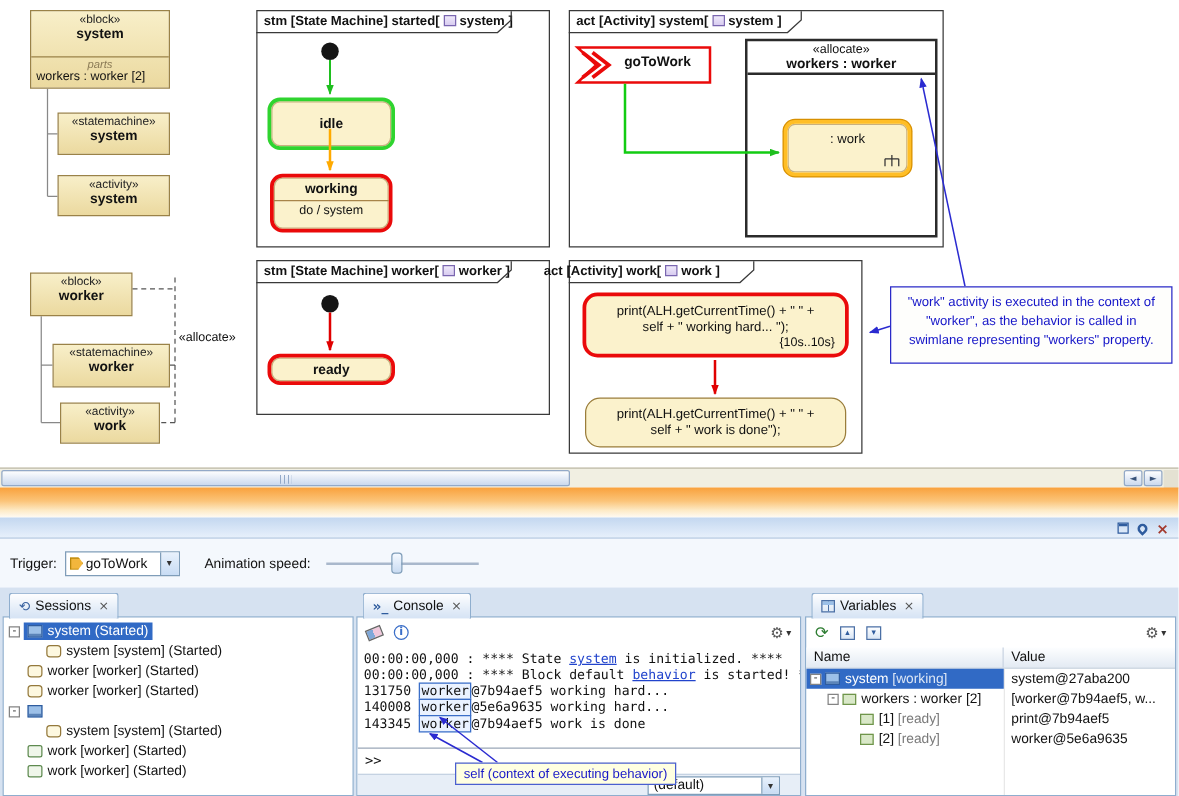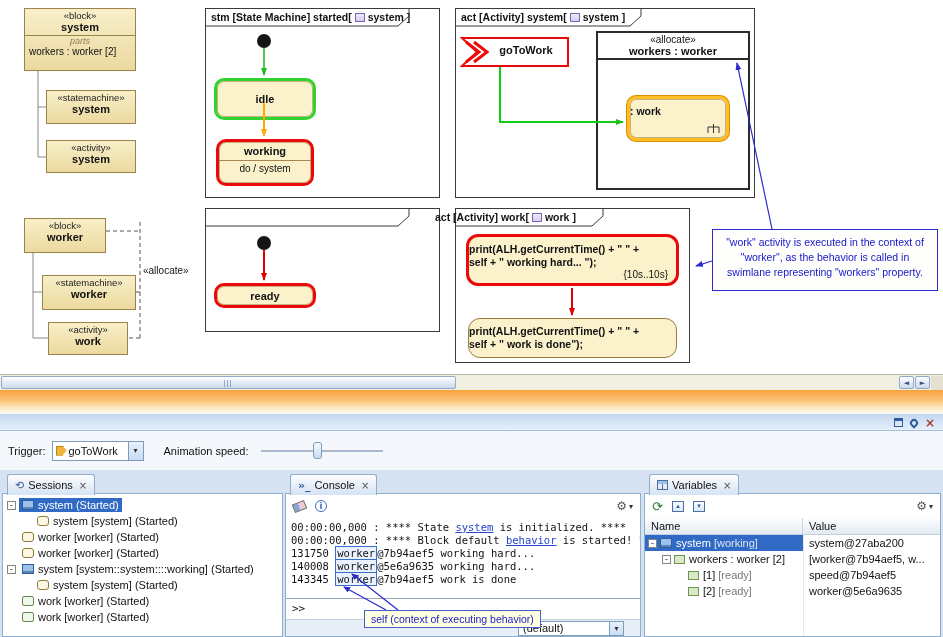--- a/index.html
+++ b/index.html
@@ -8,34 +8,34 @@
   #root{position:relative;width:943px;height:637px;background:#fff;overflow:hidden}
   .abs{position:absolute}
   .glyph{font-family:"DejaVu Sans",sans-serif}
 
   
   #canvas{position:absolute;left:0;top:0;width:943px;height:374px;background:#fff;overflow:hidden}
   #overlay{position:absolute;left:0;top:0;z-index:5;pointer-events:none}
   .tanbox{position:absolute;background:linear-gradient(#F8EFC9,#EBD99F);border:1px solid #9A8248;z-index:2}
   .stereo{font-size:9.5px;text-align:center;padding-top:1px;color:#222}
   .bname{font-weight:bold;font-size:11px;text-align:center;color:#111}
-  .compartment{border-top:1px solid #9A8248;margin-top:2px}
+  .compartment{border-top:1px solid #9A8248;margin-top:12px}
   .comp-label{font-style:italic;font-size:9px;color:#8A7A55;text-align:center}
   .comp-value{font-size:10px;padding-left:4px;white-space:nowrap}
   .frame{position:absolute;border:1px solid #3a3a3a;z-index:1}
   .frame-title{position:absolute;font-size:10.5px;font-weight:bold;padding:2px 4px;white-space:pre;z-index:3;color:#111}
   .dg-icon{display:inline-block;width:10px;height:9px;border:1px solid #7A66B0;background:linear-gradient(#EFE9FA,#D8CCF0);margin:0 3px;vertical-align:-1px}
   .state{position:absolute;background:#FBF2CC;border-radius:10px;z-index:4;box-shadow:inset 0 0 0 1px rgba(150,110,50,.5);display:flex;align-items:center;justify-content:center}
   .hl-green{border:3px solid #2FD42F}
   .hl-red{border:3px solid #EA0A0A}
   .hl-orange{border:3px solid #FFBE26;box-shadow:inset 0 0 0 1px rgba(150,110,50,.5),0 0 0 1px #D89000}
   .plainb{border:1.5px solid #9A7D3B}
   .sname{font-weight:bold;font-size:11px;color:#111;text-align:center}
   .action{position:absolute;background:#FBF2CC;border-radius:12px;z-index:4}
-  .aline{font-weight:bold;font-size:10.5px;text-align:left;line-height:13px;color:#111}
+  .aline{font-weight:normal;font-size:10.5px;text-align:center;line-height:13px;color:#111}
   .duration{position:absolute;right:8px;bottom:3px;font-size:10px;font-weight:normal}
   .swimlane{position:absolute;border:2px solid #2b2b2b;z-index:2;background:transparent}
   .lane-head{border-bottom:2px solid #2b2b2b;text-align:center;padding:1px 0}
   .lane-st{font-size:10px}
   .lane-nm{font-size:11px;font-weight:bold}
   #note{position:absolute;left:712px;top:229px;width:226px;min-height:62px;background:#FEFEFC;border:1px solid #2A2AC8;color:#1515C8;font-size:10.5px;line-height:15px;text-align:center;padding:5px 7px;z-index:6}
   #gotowork-label{position:absolute;left:486px;top:44px;width:80px;text-align:center;font-weight:bold;font-size:11px;z-index:6}
 
   
   #hscroll{position:absolute;left:0;top:374px;width:943px;height:16px;background:#F1EFE2;border-top:1px solid #BDBAA8}
@@ -203,20 +203,21 @@
       <div class="stereo">«activity»</div>
       <div class="bname">work</div>
     </div>
 
     <div class="abs" style="left:143px;top:265px;font-size:10px;z-index:2">«allocate»</div>
 
     <div class="frame" style="left:205px;top:8px;width:235px;height:190px"></div>
     <div class="frame-title" style="left:207px;top:9px"><span>stm</span><span style="font-weight:normal;font-weight:bold"> [State Machine] started[</span><span class="dg-icon"></span><span>system ]</span></div>
 
     <div class="frame" style="left:205px;top:208px;width:235px;height:124px"></div>
+    <div class="frame-title" style="left:207px;top:209px"><span>stm</span><span> [State Machine] worker[</span><span class="dg-icon"></span><span>worker ]</span></div>
 
     <div class="frame" style="left:455px;top:8px;width:300px;height:190px"></div>
     <div class="frame-title" style="left:457px;top:9px"><span>act</span><span> [Activity] system[</span><span class="dg-icon"></span><span>system ]</span></div>
 
     <div class="frame" style="left:455px;top:208px;width:235px;height:155px"></div>
     <div class="frame-title" style="left:431px;top:209px"><span>act</span><span> [Activity] work[</span><span class="dg-icon"></span><span>work ]</span></div>
 
     <div class="state hl-green" style="left:214px;top:78px;width:102px;height:42px">
       <span class="sname">idle</span>
     </div>
@@ -333,21 +334,20 @@
               <span class="expsp"></span>
               <span class="rowbody">
                 <span class="tic ic-sm"></span>
                 <span class="tlabel">worker [worker] (Started)</span>
               </span>
             </div>
             <div class="trow" style="padding-left: 4px;">
               <span class="expander">-</span>
               <span class="rowbody">
                 <span class="tic ic-monitor"></span>
-                <span class="tlabel">system [system::system::::working] (Started)</span>
               </span>
             </div>
             <div class="trow" style="padding-left: 19px;">
               <span class="expsp"></span>
               <span class="rowbody">
                 <span class="tic ic-sm"></span>
                 <span class="tlabel">system [system] (Started)</span>
               </span>
             </div>
             <div class="trow" style="padding-left: 4px;">
@@ -455,21 +455,21 @@
                 <span class="tlabel"><span class="vn">workers : worker [2]</span></span>
               </span>
               <span class="vval">[worker@7b94aef5, w...</span>
             </div>
             <div class="vrow">
               <span class="vname" style="padding-left: 31px;">
                 <span class="expsp"></span>
                 <span class="tic ic-part"></span>
                 <span class="tlabel"><span class="vn">[1]</span><span class="vstate">&nbsp;[ready]</span></span>
               </span>
-              <span class="vval">speed@7b94aef5</span>
+              <span class="vval">print@7b94aef5</span>
             </div>
             <div class="vrow">
               <span class="vname" style="padding-left: 31px;">
                 <span class="expsp"></span>
                 <span class="tic ic-part"></span>
                 <span class="tlabel"><span class="vn">[2]</span><span class="vstate">&nbsp;[ready]</span></span>
               </span>
               <span class="vval">worker@5e6a9635</span>
             </div>
           </div>

